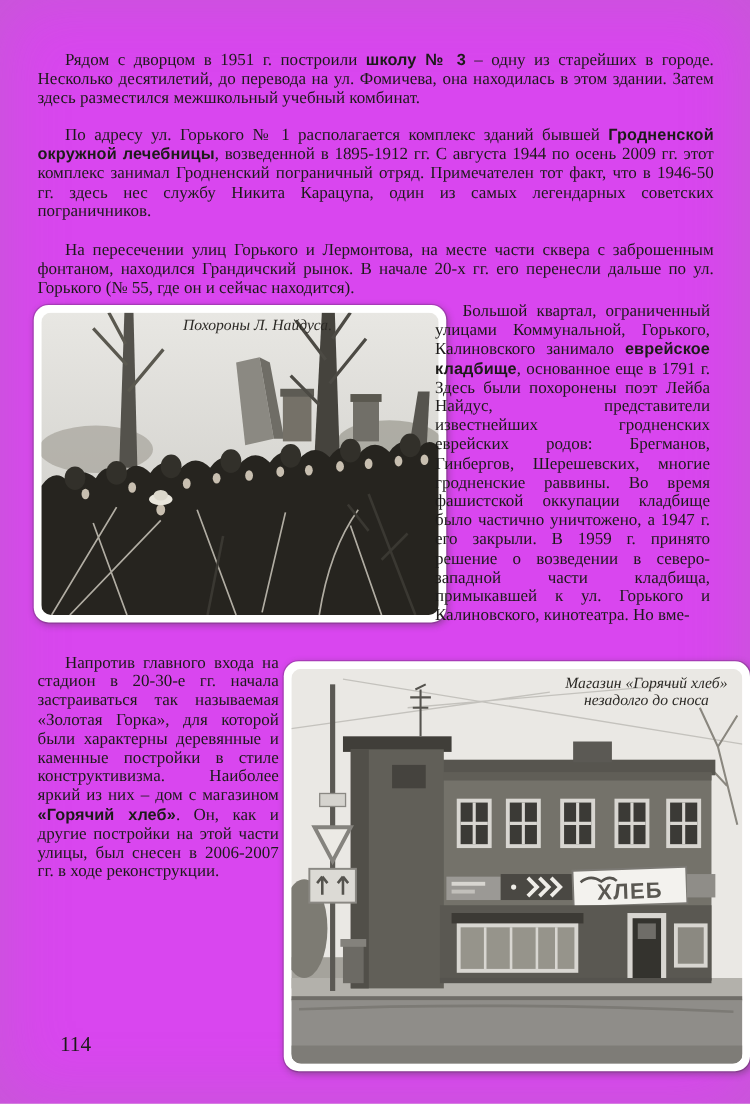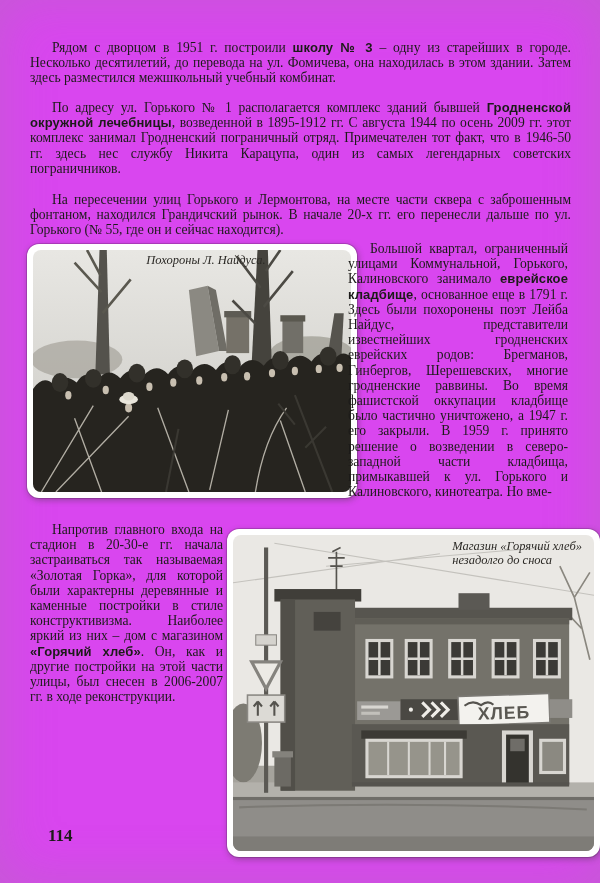--- a/index.html
+++ b/index.html
@@ -25,33 +25,33 @@
   }
   .photo{position:relative;width:100%;height:100%;border-radius:8px;overflow:hidden;}
   .photo svg{display:block;width:100%;height:100%;}
   .caption{
     position:absolute;font-style:italic;font-size:12.5px;line-height:13.8px;
     color:#2c2a26;
     margin-left:28px;
   }
   .caption div{white-space:nowrap;}
   .caption-center{top:4px;left:0;right:0;text-align:center;}
-  .caption-right{top:5px;right:12px;text-align:left;}
+  .caption-right{top:5px;right:12px;text-align:center;}
   
   .p-school   {top:40px;  left:30px; width:541px;}
   .p-hospital {top:100px; left:30px; width:541px;}
   .p-market   {top:192px; left:30px; width:541px;}
   .col-cemetery{top:241px;left:348px;width:220px;}
   .p-stadium  {top:486px; left:30px; width:541px;}
   .col-hill   {top:522px; left:30px; width:193px;}
   .frame-funeral{left:27px; top:244px; width:318px; height:242px;}
   .frame-bread {left:227px; top:529px; width:361px; height:316px;}
   .page-number{
     position:absolute;left:48px;top:826px;
-    font-size:17px;font-weight:700;color:#1c1b19;
+    font-size:17px;font-weight:400;color:#1c1b19;
   }
 </style>
 </head>
 <body>
 
 <div class="page">
 
   <p class="para indent p-school"><span>Рядом с дворцом в 1951 г. построили </span><span class="term">школу № 3</span><span> – одну из старейших в городе. Несколько десятилетий, до перевода на ул. Фомичева, она находилась в этом здании. Затем здесь разместился межшкольный учебный комбинат.</span></p>
 
   <p class="para indent p-hospital"><span>По адресу ул. Горького № 1 располагается комплекс зданий бывшей </span><span class="term">Гродненской окружной лечебницы</span><span>, возведенной в 1895-1912 гг. С августа 1944 по осень 2009 гг. этот комплекс занимал Гродненский пограничный отряд. Примечателен тот факт, что в 1946-50 гг. здесь нес службу Никита Карацупа, один из самых легендарных советских пограничников.</span></p>

